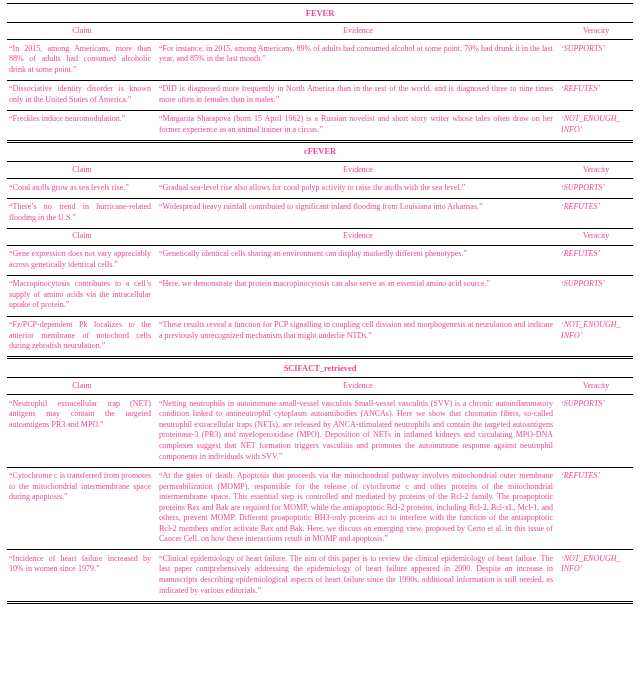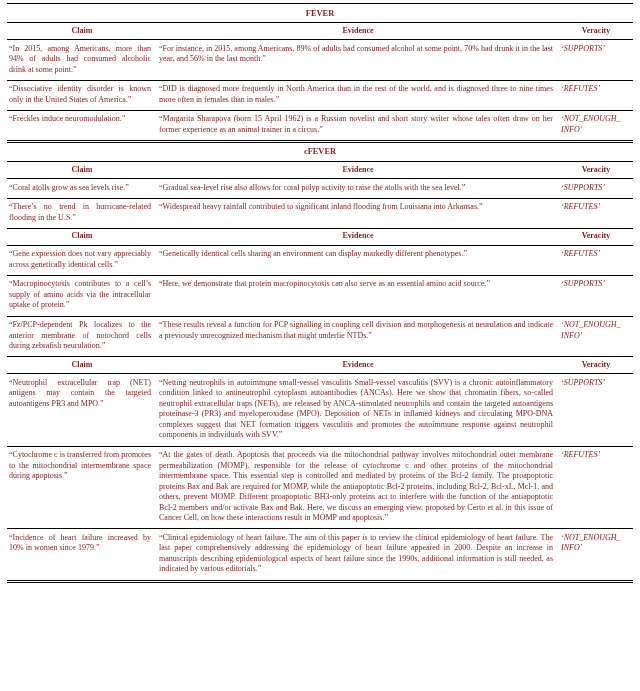--- a/index.html
+++ b/index.html
@@ -7,21 +7,21 @@
     padding: 0;
     background: #ffffff;
   }
   .page {
     width: 640px;
     min-height: 691px;
     box-sizing: border-box;
     padding: 3px 7px 6px 7px;
     background: #ffffff;
     font-family: "Liberation Serif", "DejaVu Serif", serif;
-    color: #7f1d1d;
+    color: #ec4899;
   }
   table.tbl {
     width: 100%;
     border-collapse: collapse;
     font-size: 8px;
     line-height: 1.32;
     border-bottom: 3px double #000;
   }
   col.c-claim { width: 150px; }
   col.c-ver   { width: 74px; }
@@ -29,21 +29,21 @@
   tr.title-row td {
     text-align: center;
     font-weight: bold;
     font-size: 8.4px;
     padding: 3.5px 0 3.5px 0;
   }
   tr.title-row.first td { border-top: 1px solid #000; }
   tr.title-row.sec-start td { border-top: 3px double #000; }
 
   tr.head-row td {
-    font-weight: bold;
+    font-weight: normal;
     text-align: center;
     padding: 2.5px 4px 3px 4px;
     border-top: 1px solid #000;
     border-bottom: 1px solid #000;
   }
 
   tr.body-row td {
     vertical-align: top;
     padding: 3.5px 6px 4.5px 2px;
     border-bottom: 1px solid #000;
@@ -74,22 +74,22 @@
 
       <tr class="title-row first">
         <td colspan="3">FEVER</td>
       </tr>
       <tr class="head-row">
         <td>Claim</td>
         <td>Evidence</td>
         <td>Veracity</td>
       </tr>
       <tr class="body-row">
-        <td class="claim">“In 2015, among Americans, more than 94% of adults had consumed alcoholic drink at some point.”</td>
-        <td class="evid">“For instance, in 2015, among Americans, 89% of adults had consumed alcohol at some point, 70% had drunk it in the last year, and 56% in the last month.”</td>
+        <td class="claim">“In 2015, among Americans, more than 88% of adults had consumed alcoholic drink at some point.”</td>
+        <td class="evid">“For instance, in 2015, among Americans, 89% of adults had consumed alcohol at some point, 70% had drunk it in the last year, and 85% in the last month.”</td>
         <td class="ver">‘SUPPORTS’</td>
       </tr>
       <tr class="body-row">
         <td class="claim">“Dissociative identity disorder is known only in the United States of America.”</td>
         <td class="evid">“DID is diagnosed more frequently in North America than in the rest of the world, and is diagnosed three to nine times more often in females than in males.”</td>
         <td class="ver">‘REFUTES’</td>
       </tr>
       <tr class="body-row">
         <td class="claim">“Freckles induce neuromodulation.”</td>
         <td class="evid">“Margarita Sharapova (born 15 April 1962) is a Russian novelist and short story writer whose tales often draw on her former experience as an animal trainer in a circus.”</td>
@@ -129,20 +129,23 @@
         <td class="claim">“Macropinocytosis contributes to a cell’s supply of amino acids via the intracellular uptake of protein.”</td>
         <td class="evid">“Here, we demonstrate that protein macropinocytosis can also serve as an essential amino acid source.”</td>
         <td class="ver">‘SUPPORTS’</td>
       </tr>
       <tr class="body-row">
         <td class="claim">“Fz/PCP-dependent Pk localizes to the anterior membrane of notochord cells during zebrafish neurulation.”</td>
         <td class="evid">“These results reveal a function for PCP signalling in coupling cell division and morphogenesis at neurulation and indicate a previously unrecognized mechanism that might underlie NTDs.”</td>
         <td class="ver">‘NOT_​ENOUGH_​INFO’</td>
       </tr>
 
+      <tr class="title-row sec-start">
+        <td colspan="3">SCIFACT_retrieved</td>
+      </tr>
       <tr class="head-row">
         <td>Claim</td>
         <td>Evidence</td>
         <td>Veracity</td>
       </tr>
       <tr class="body-row">
         <td class="claim">“Neutrophil extracellular trap (NET) antigens may contain the targeted autoantigens PR3 and MPO.”</td>
         <td class="evid">“Netting neutrophils in autoimmune small-vessel vasculitis Small-vessel vasculitis (SVV) is a chronic autoinflammatory condition linked to antineutrophil cytoplasm autoantibodies (ANCAs). Here we show that chromatin fibers, so-called neutrophil extracellular traps (NETs), are released by ANCA-stimulated neutrophils and contain the targeted autoantigens proteinase-3 (PR3) and myeloperoxidase (MPO). Deposition of NETs in inflamed kidneys and circulating MPO-DNA complexes suggest that NET formation triggers vasculitis and promotes the autoimmune response against neutrophil components in individuals with SVV.”</td>
         <td class="ver">‘SUPPORTS’</td>
       </tr>

